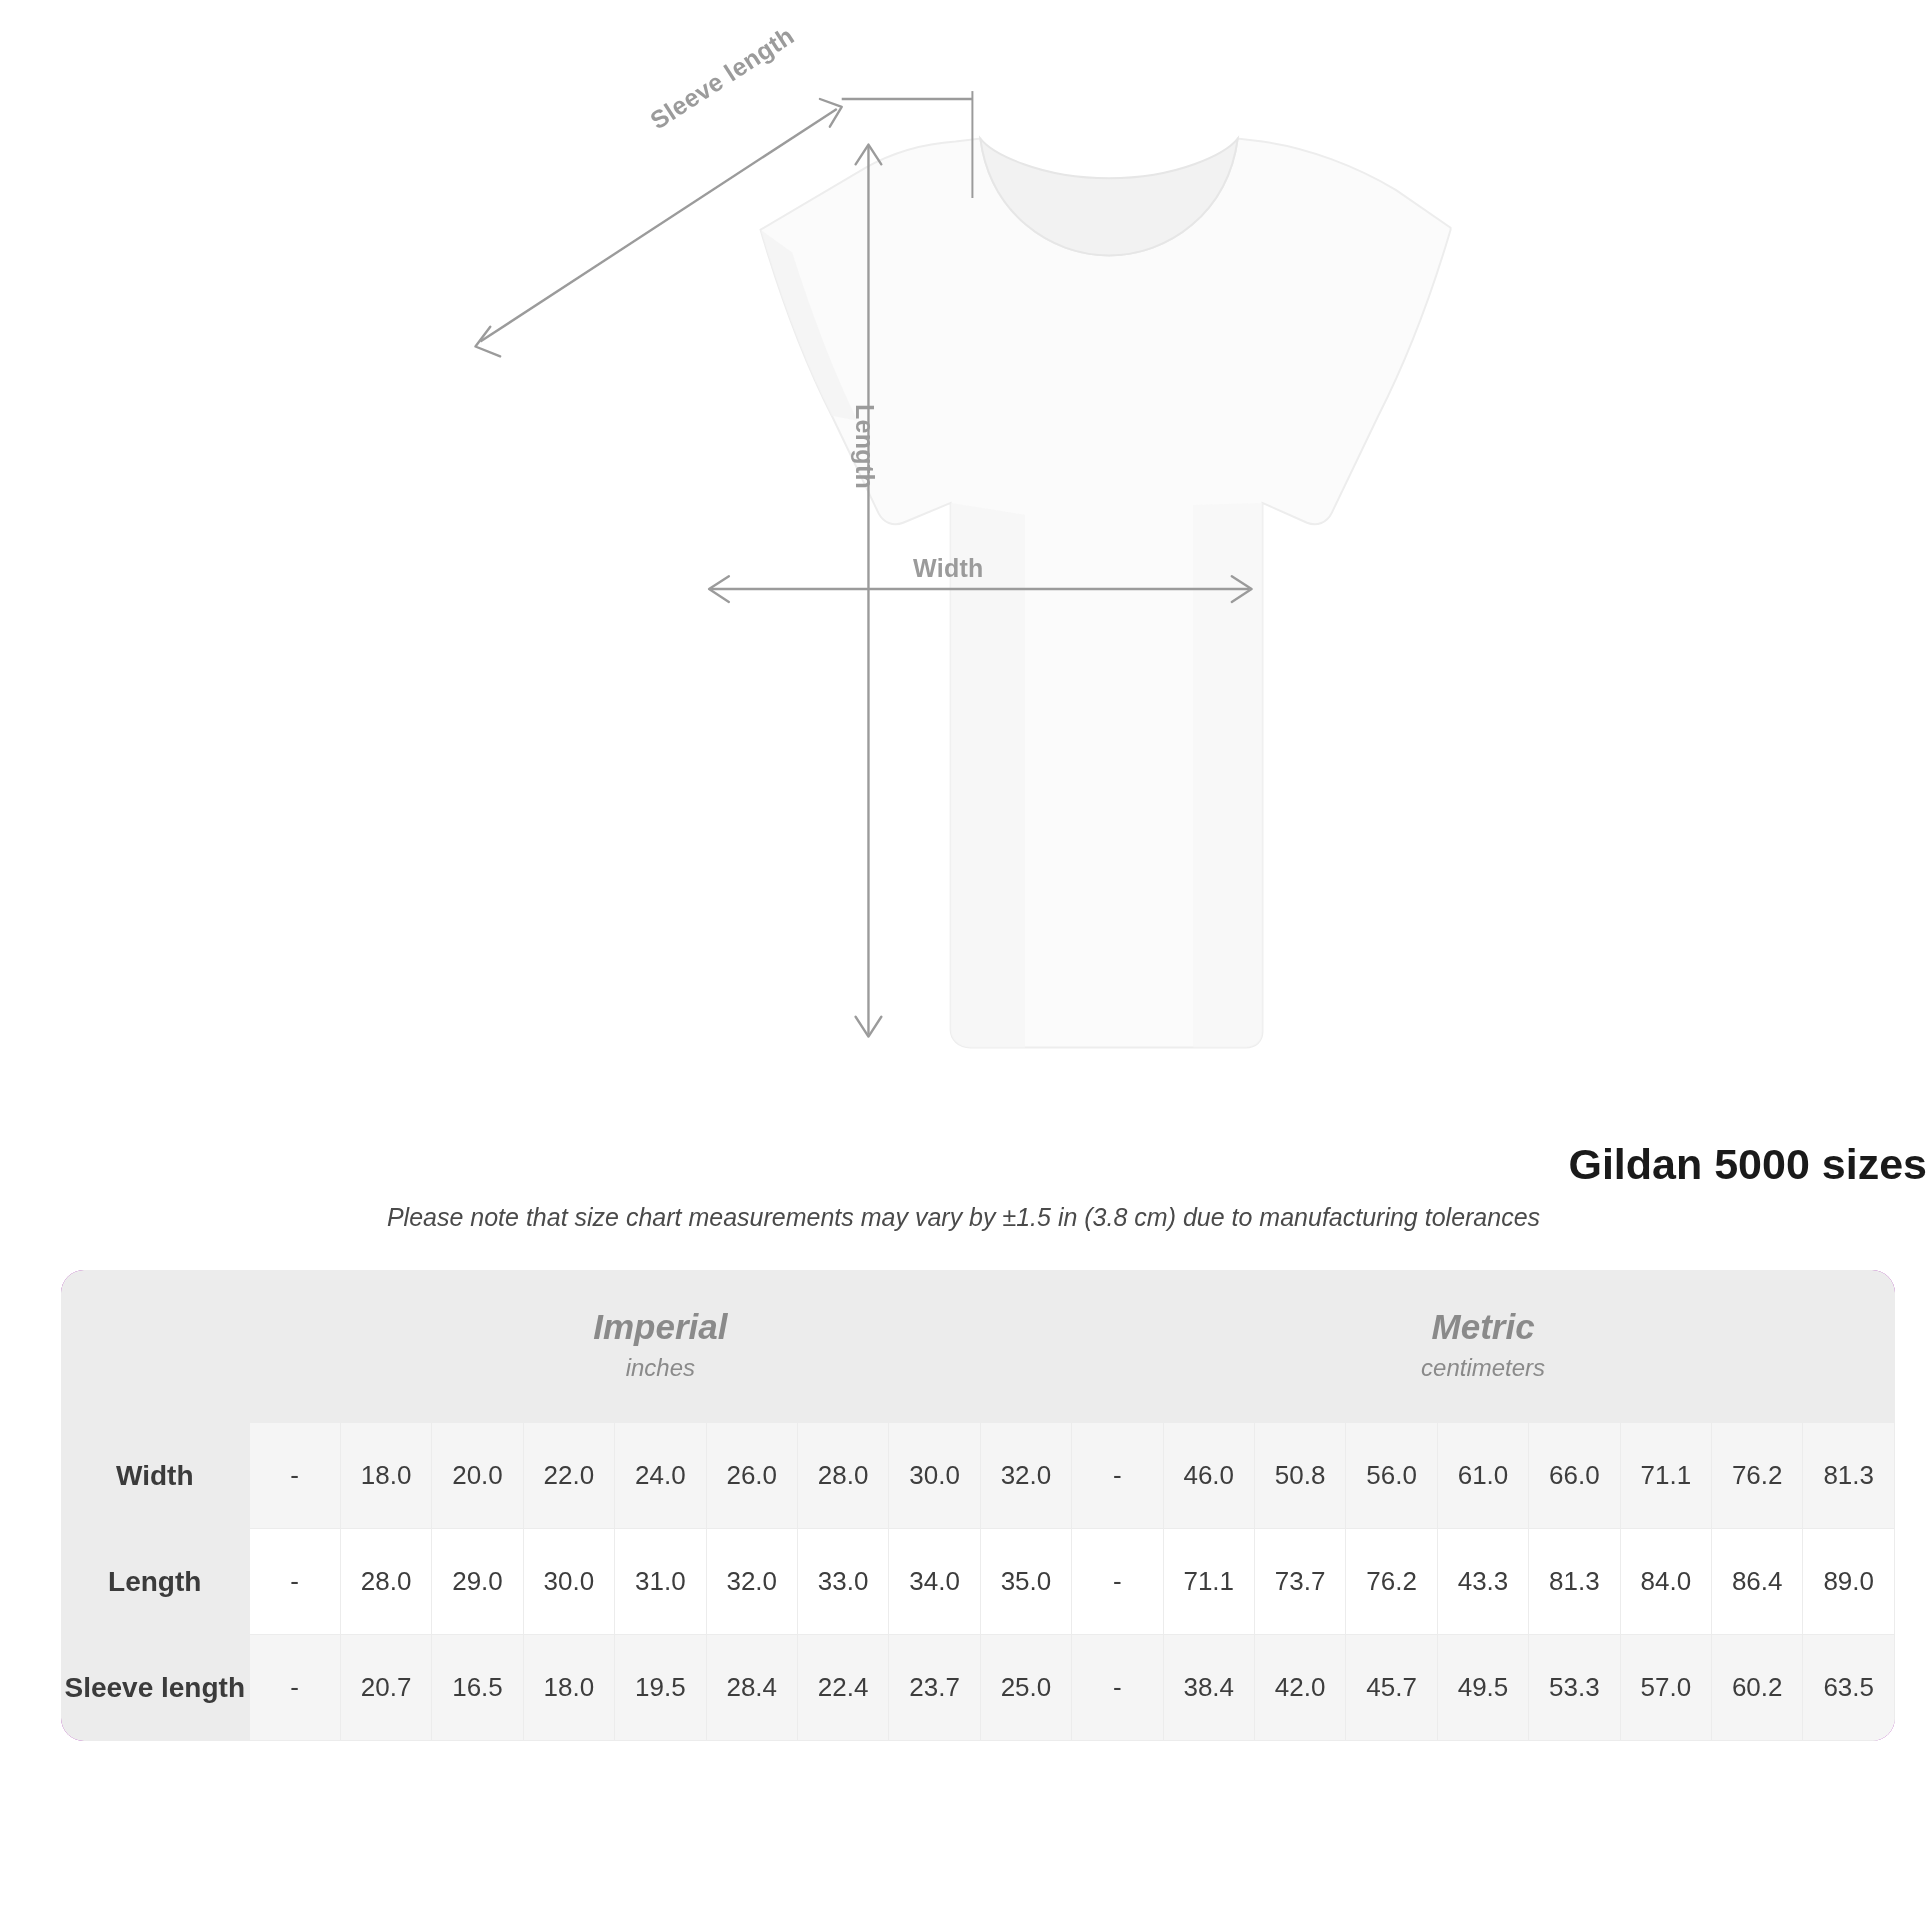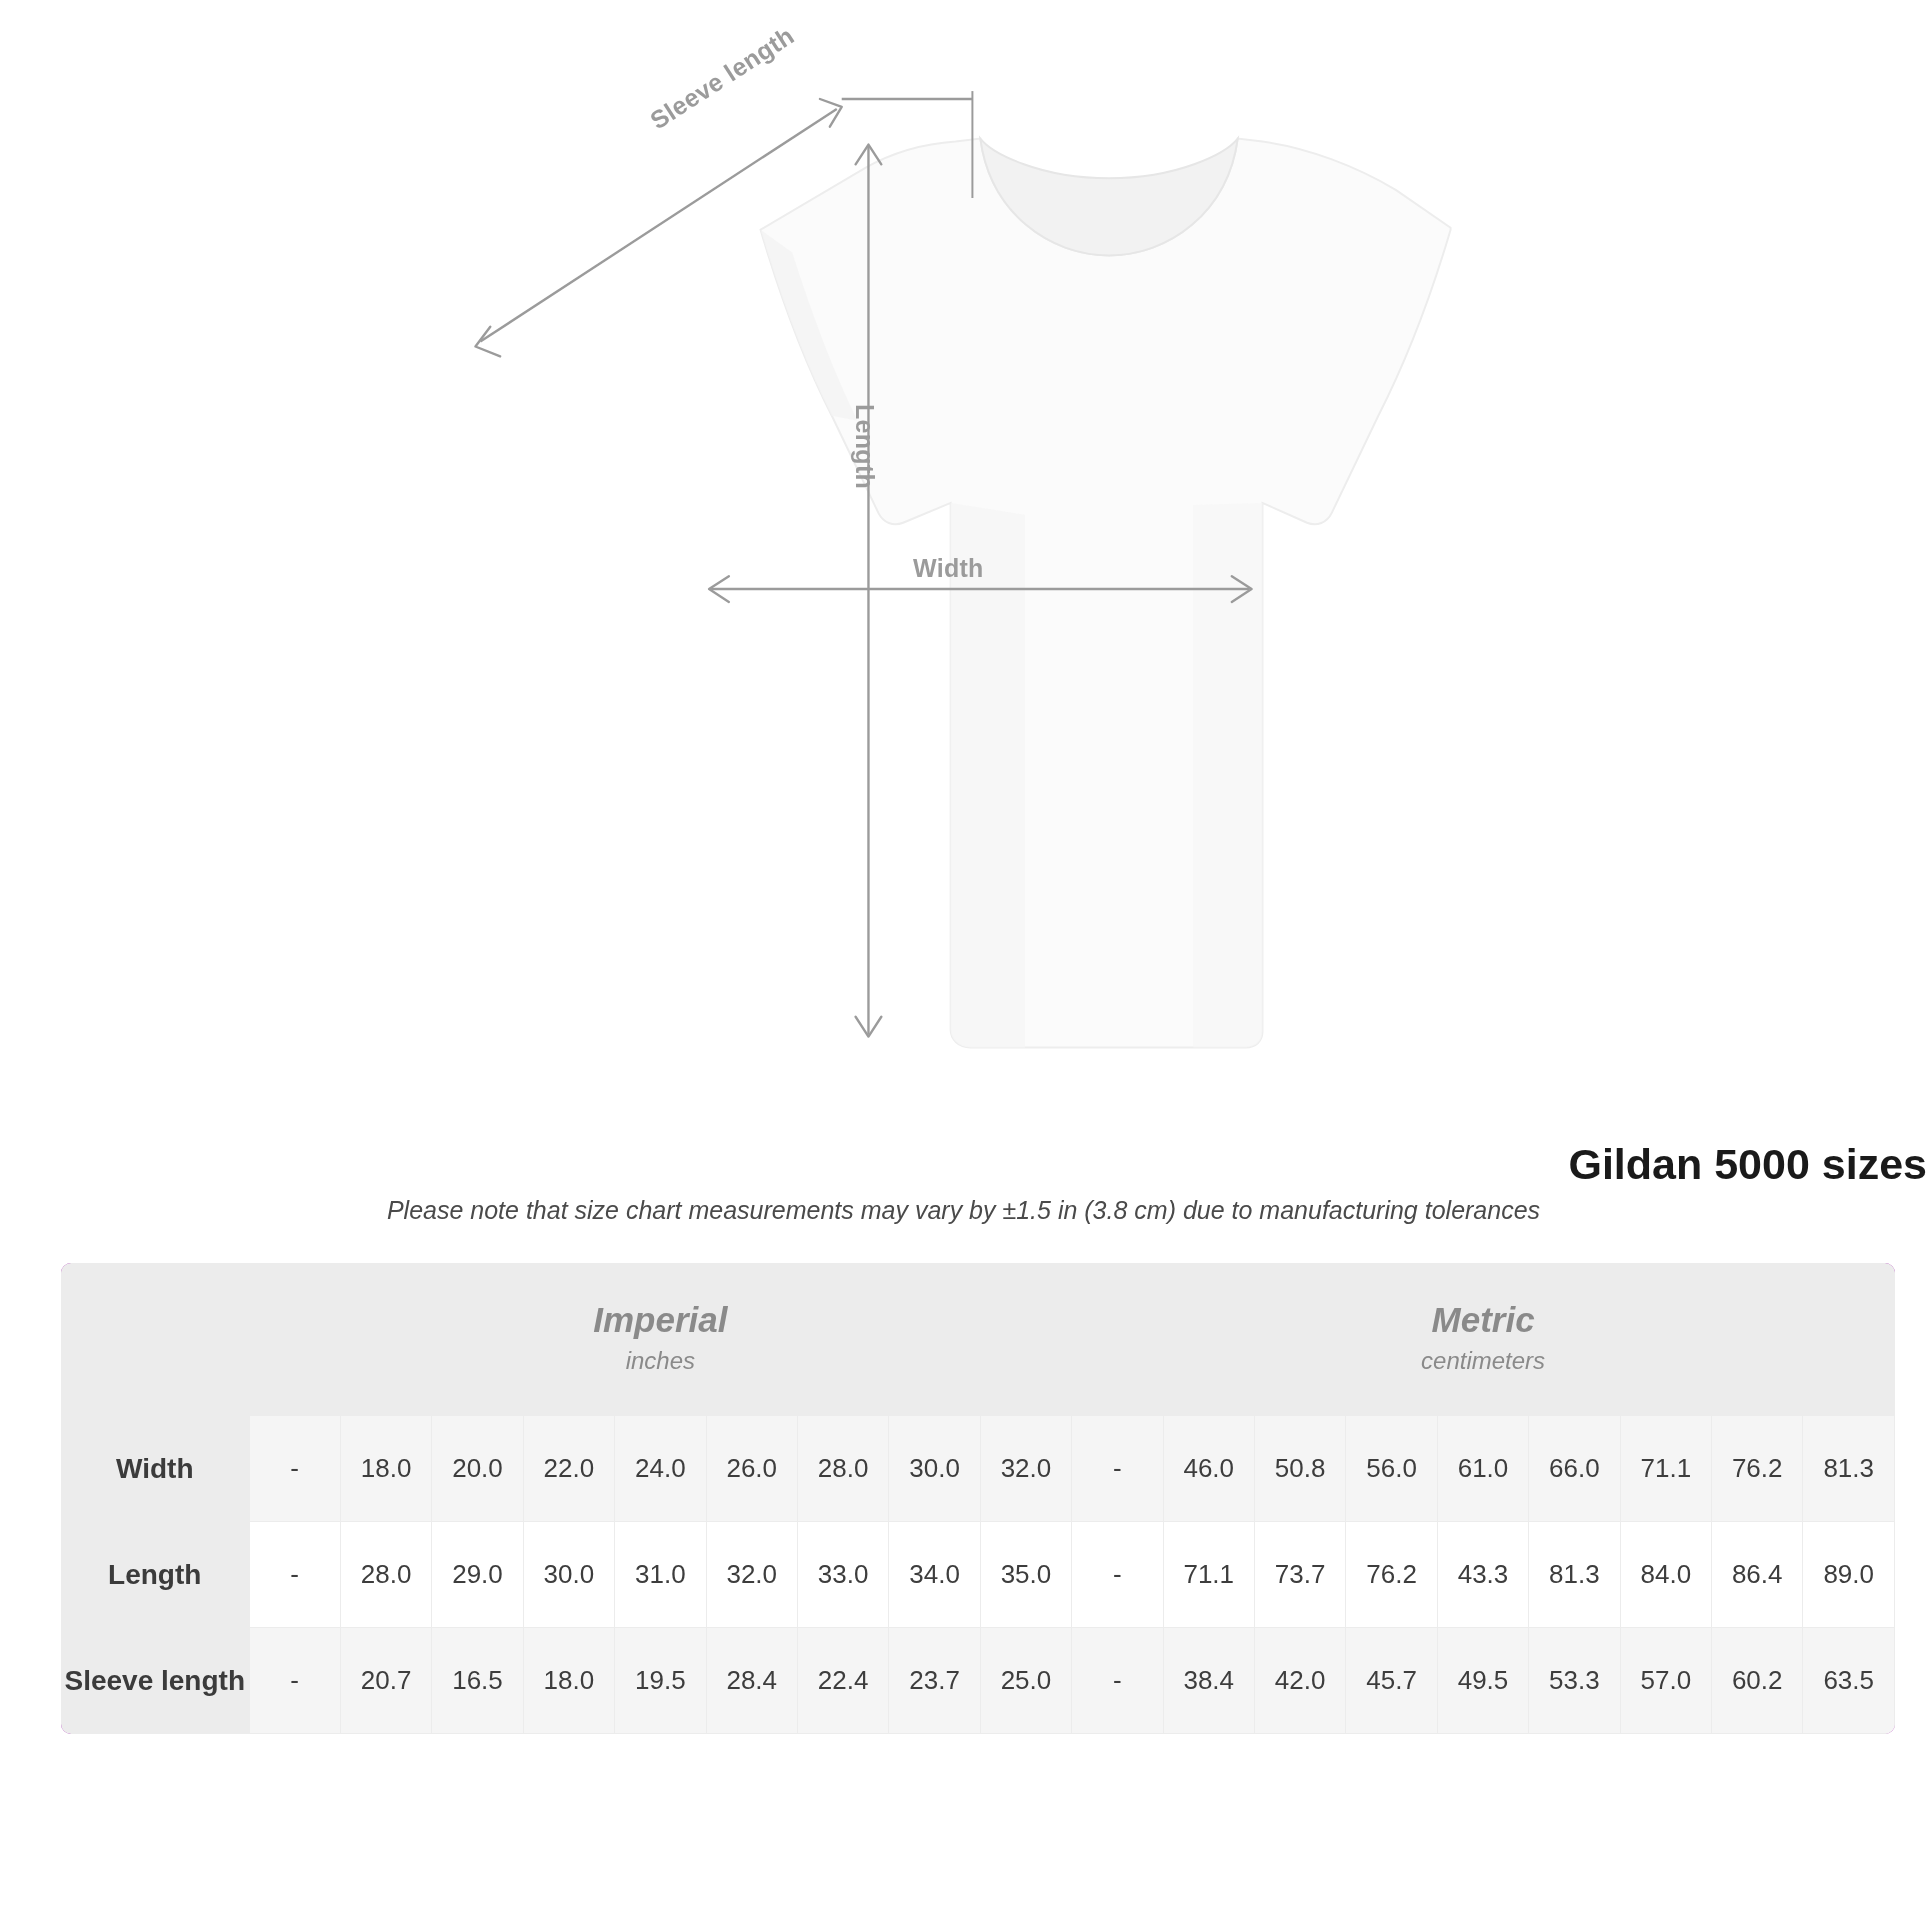--- a/index.html
+++ b/index.html
@@ -62,27 +62,27 @@
     font-size: 43px;
     font-weight: bold;
     color: #1a1a1a;
     margin-top: 51px;
   }
   .chart-note {
     text-align: center;
     font-size: 25px;
     font-style: italic;
     color: #4a4a4a;
-    margin-top: 7px;
+    margin-top: 14px;
   }
 
   
   .table-wrap {
     margin: 38px 32px 0 61px;
-    border-radius: 10px;
+    border-radius: 23px;
     overflow: hidden;
     background: #a21caf;
   }
   table.size-table {
     border-collapse: collapse;
     width: 100%;
     table-layout: fixed;
   }
   table.size-table td, table.size-table th {
     text-align: center;

